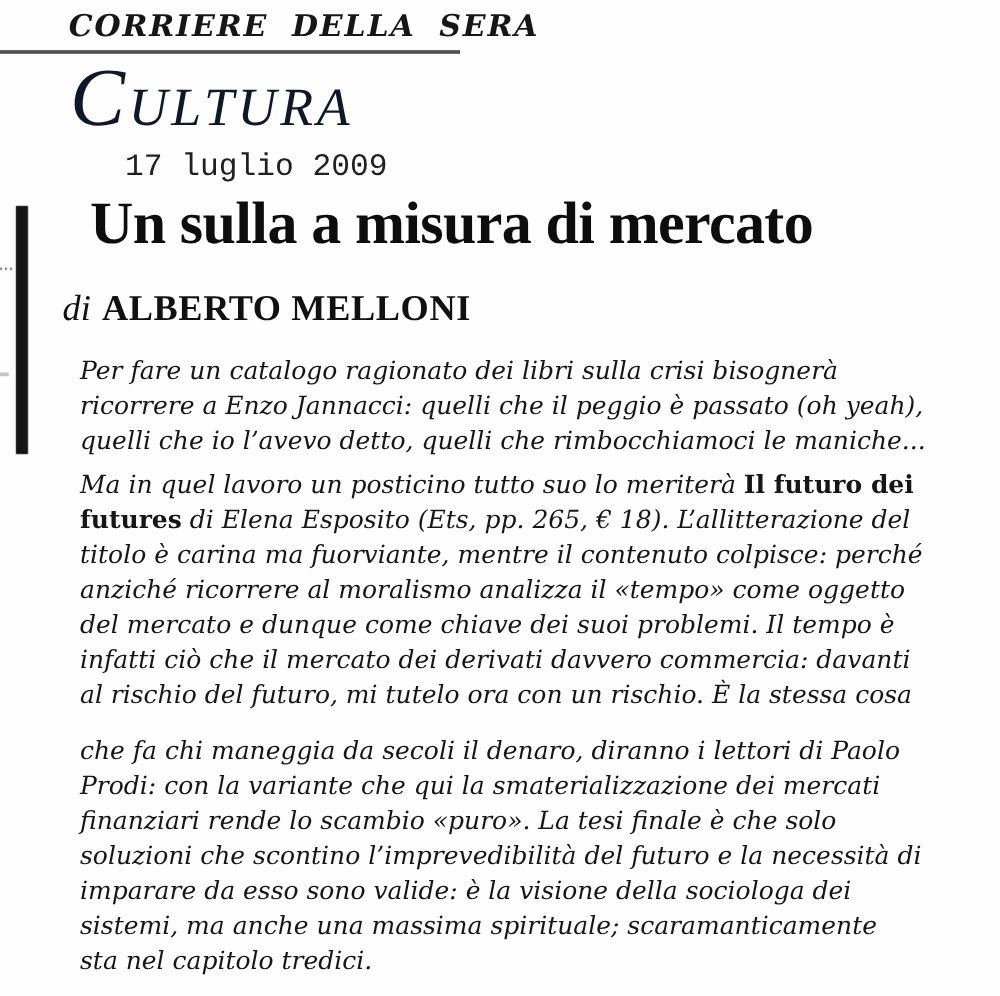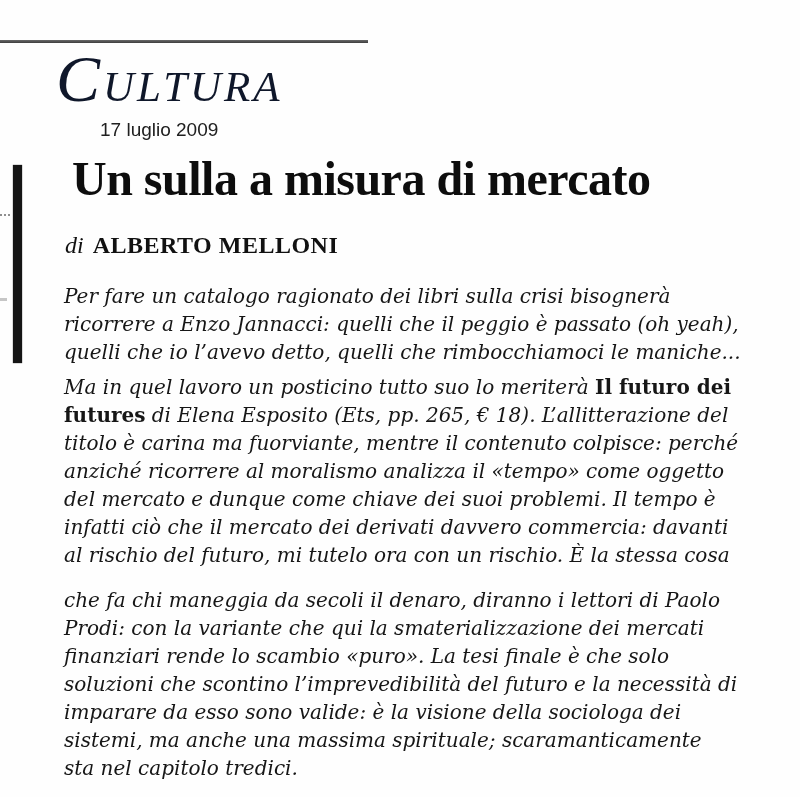--- a/index.html
+++ b/index.html
@@ -28,22 +28,22 @@
     position:absolute; left:56px; top:46px;
     font-family:"Liberation Serif", serif;
     line-height:1; letter-spacing:3px;
     color:#0f172a;
     font-style:italic;
   }
   .sec-initial { font-size:66px; }
   .sec-rest   { font-size:43px; }
   .dateline {
     position:absolute; left:100px; top:119px;
-    font-family:Liberation Sans, sans-serif;
-    font-size:19px; color:#202020;
+    font-family:Liberation Mono, monospace;
+    font-size:25px; color:#202020;
   }
   .left-bar {
     position:absolute; left:13px; top:165px;
     width:9px; height:198px;
     background:#151515;
     box-shadow:0 0 1px #333;
   }
   .artifact { position:absolute; }
   .a1 {
     left:0; top:214px; width:11px; height:2px;
@@ -54,23 +54,23 @@
     position:absolute; left:72px; top:153px;
     margin:0;
     font-family:"Liberation Serif", serif;
     font-weight:bold;
     font-size:48px; line-height:1.1;
     letter-spacing:-0.5px;
     color:#0d0d0d;
     white-space:nowrap;
   }
   .byline {
-    position:absolute; left:65px; top:233px;
+    position:absolute; left:50px; top:233px;
     font-family:"Liberation Serif", serif;
-    font-size:24px; line-height:1;
+    font-size:29px; line-height:1;
     color:#111111;
     white-space:nowrap;
   }
   .byline-prefix { font-style:italic; margin-right:9px; }
   .byline-author { font-weight:bold; letter-spacing:0.5px; }
   .body-text {
     position:absolute; left:64px; top:282px;
     width:736px;
   }
   .para {
@@ -83,20 +83,21 @@
   }
   .para-2 { margin-bottom:17px; }
   .para-3 { margin-bottom:0; }
   .bold-title { font-style:normal; font-weight:bold; }
 </style>
 </head>
 <body>
 
 <div class="page">
 
+  <div class="masthead">CORRIERE DELLA SERA</div>
 
   <div class="masthead-rule"></div>
 
   <div class="section-title"><span class="sec-initial">C</span><span class="sec-rest">ULTURA</span></div>
 
   <div class="dateline">17 luglio 2009</div>
 
   <div class="left-bar"></div>
 
   <div class="artifact a1"></div>

